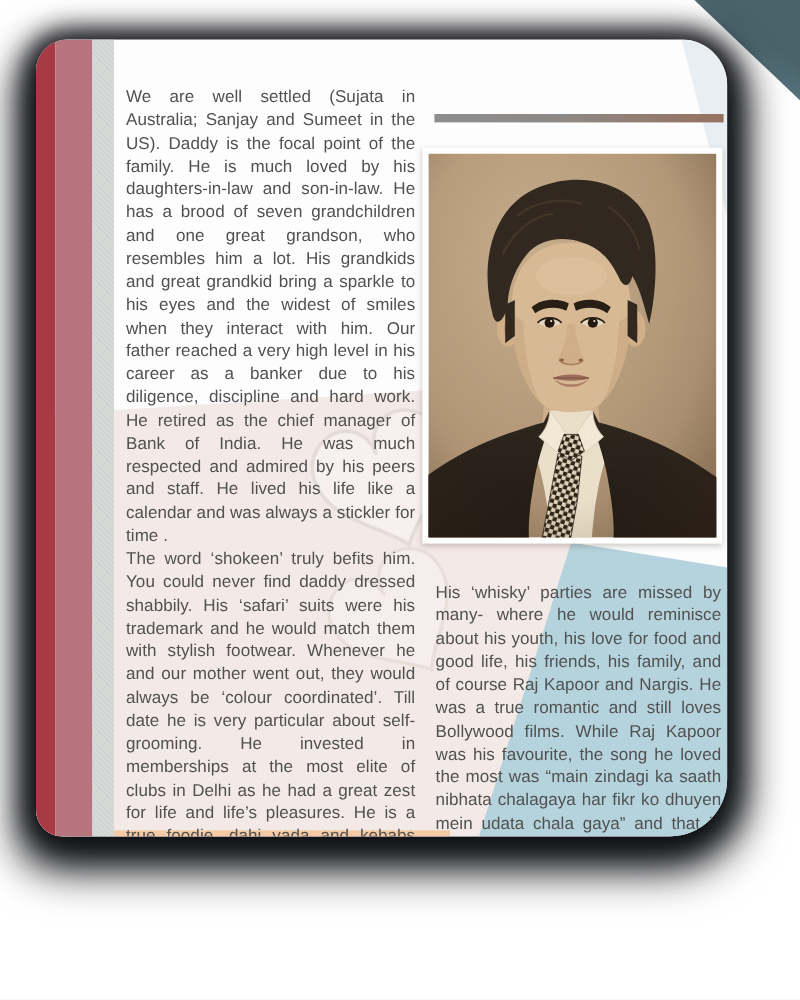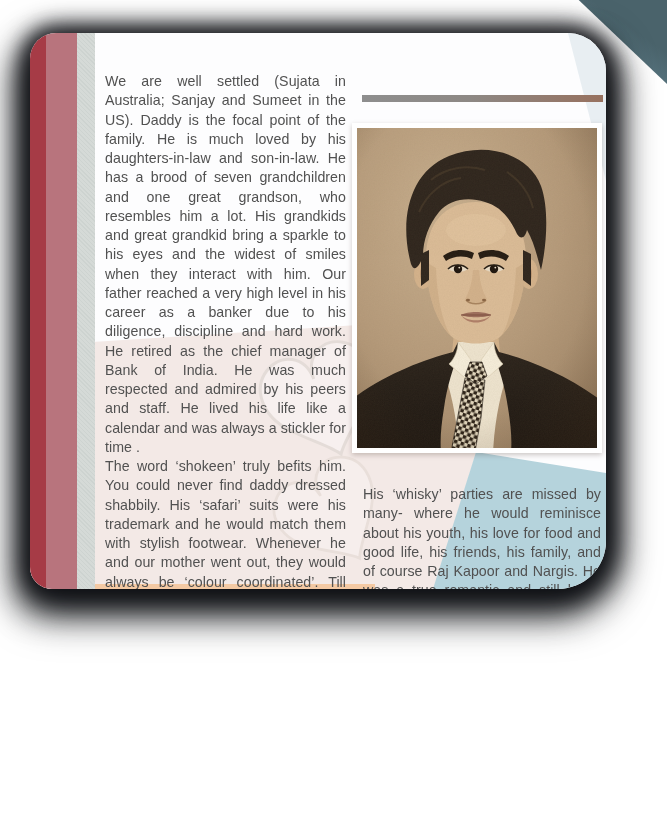--- a/index.html
+++ b/index.html
@@ -7,21 +7,21 @@
   body { background:#ffffff; position:relative; overflow:hidden;
          font-family:"Liberation Sans", sans-serif; }
 
   .corner-accent{
     position:absolute; top:0; right:0; width:96px; height:84px;
     background:linear-gradient(215deg,#4a636b 35%, #54707a 55%, rgba(84,112,122,0) 78%);
     clip-path:polygon(8% 0, 100% 0, 100% 100%);
   }
 
   .page{
-    position:absolute; left:30px; top:33px; width:576px; height:556px;
+    position:absolute; left:30px; top:33px; width:576px; height:664px;
     background:#fdfdfe;
     border-radius:26px 38px 48px 22px;
     overflow:hidden;
     box-shadow:0 0 20px 8px rgba(10,12,16,0.85),
                0 16px 38px 12px rgba(10,12,16,0.65),
                -10px 18px 30px 4px rgba(10,12,16,0.55),
                12px 10px 28px 4px rgba(10,12,16,0.55);
   }
 
   .bg-shape{ position:absolute; inset:0; }

